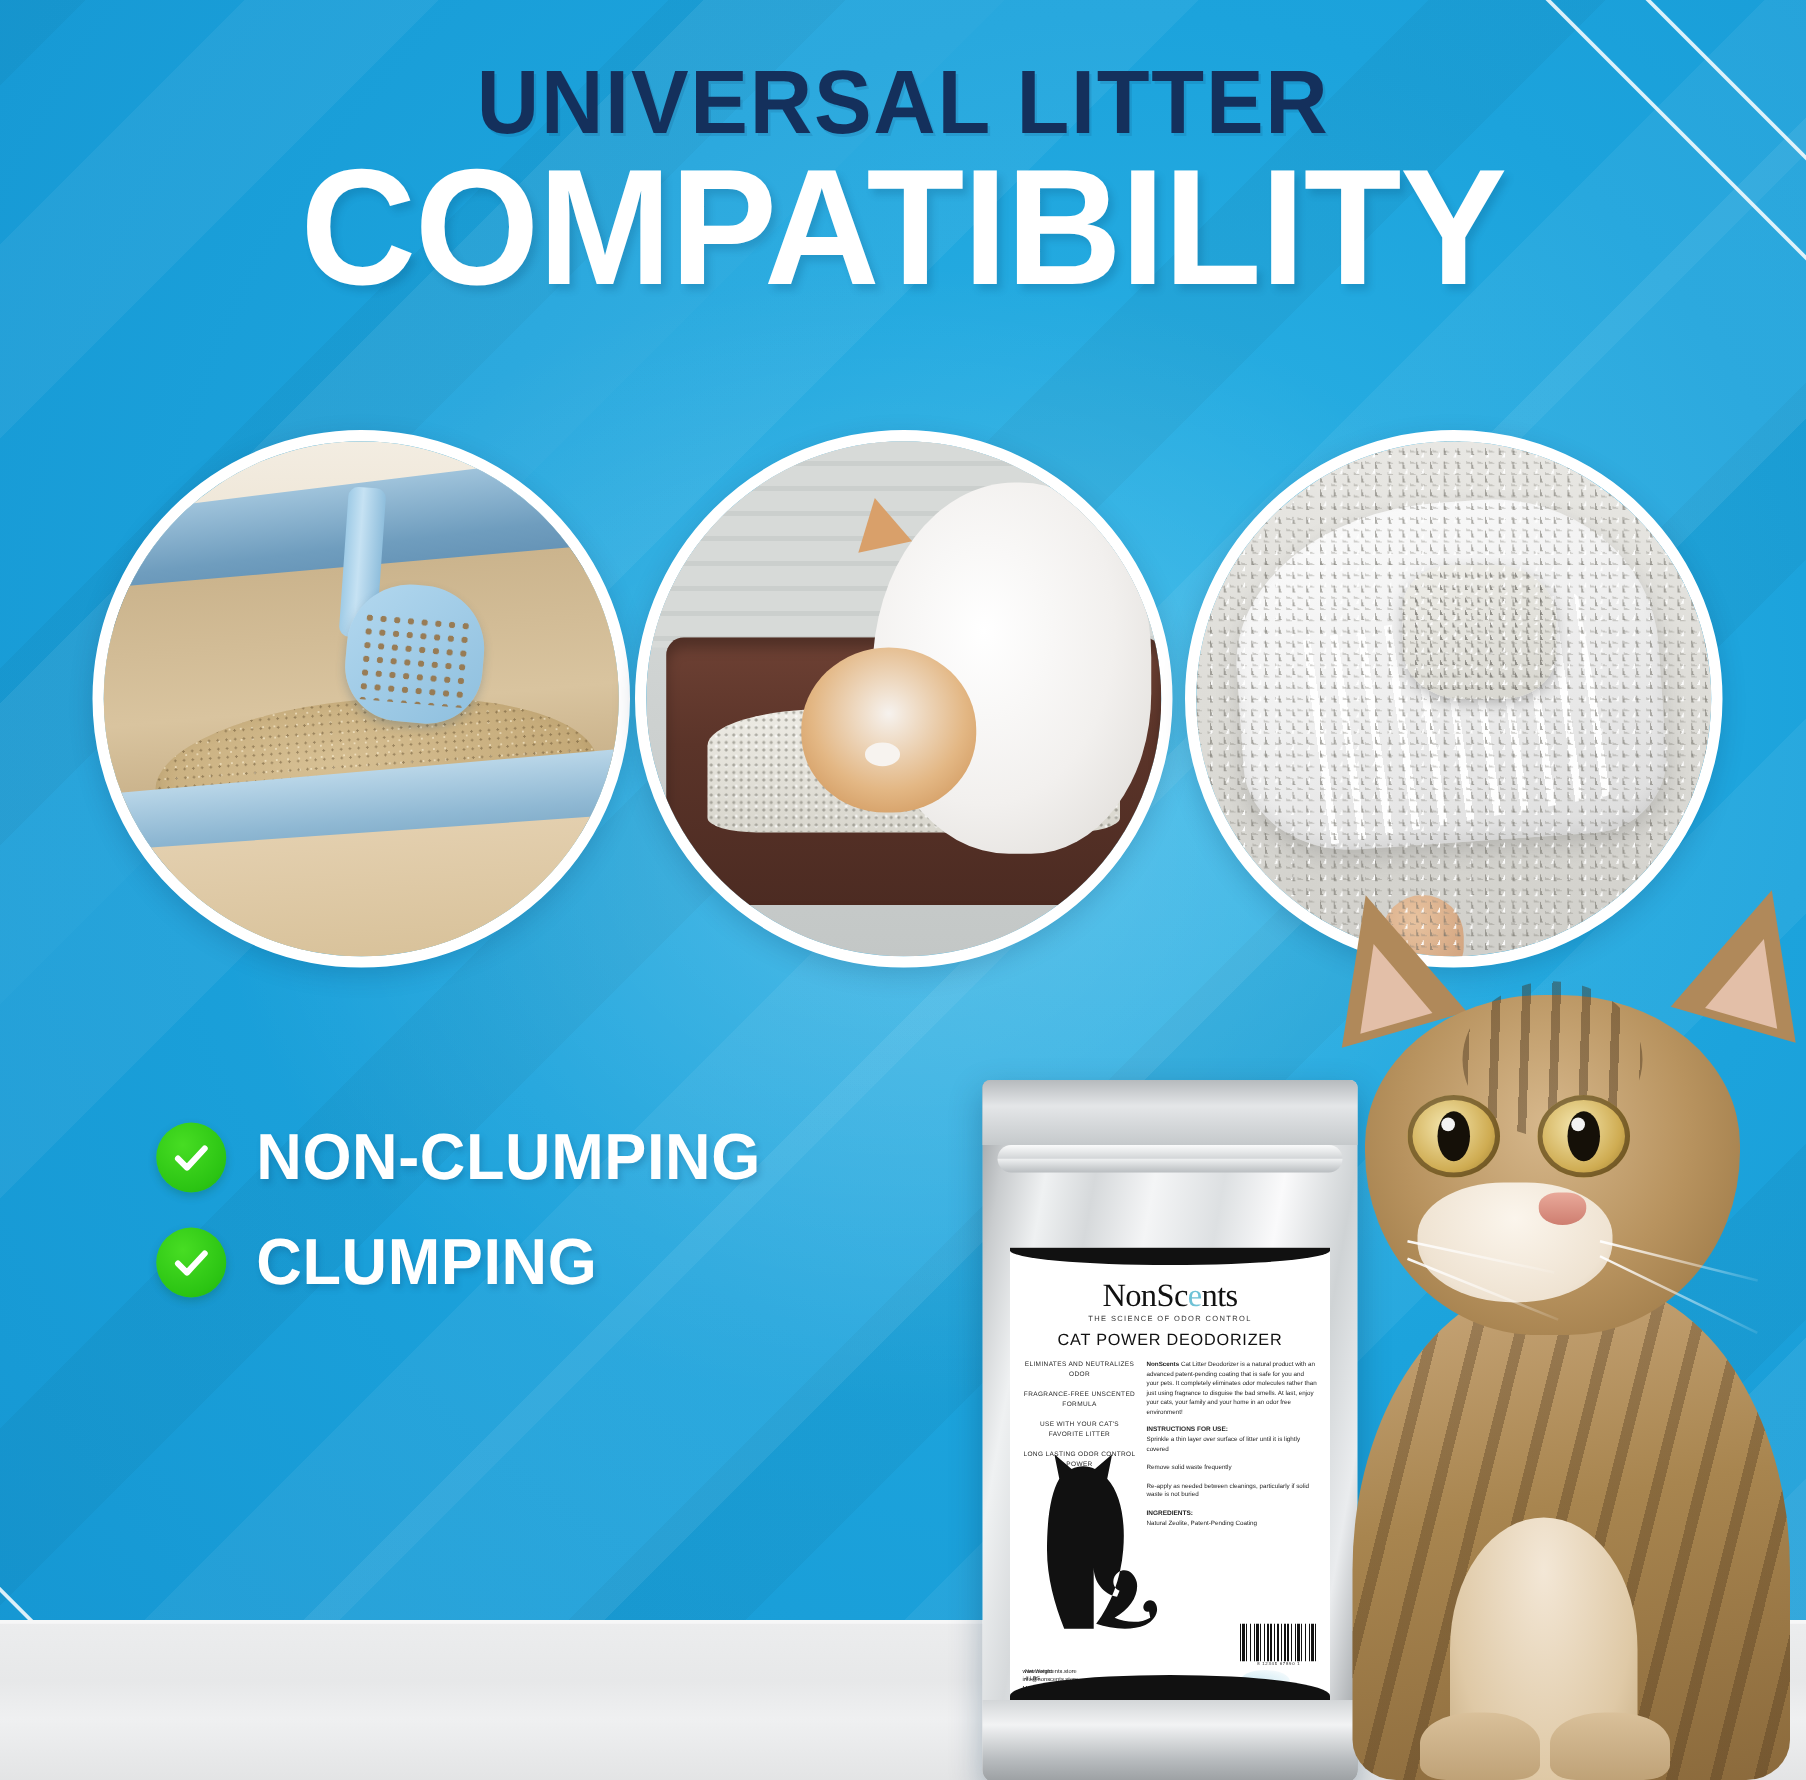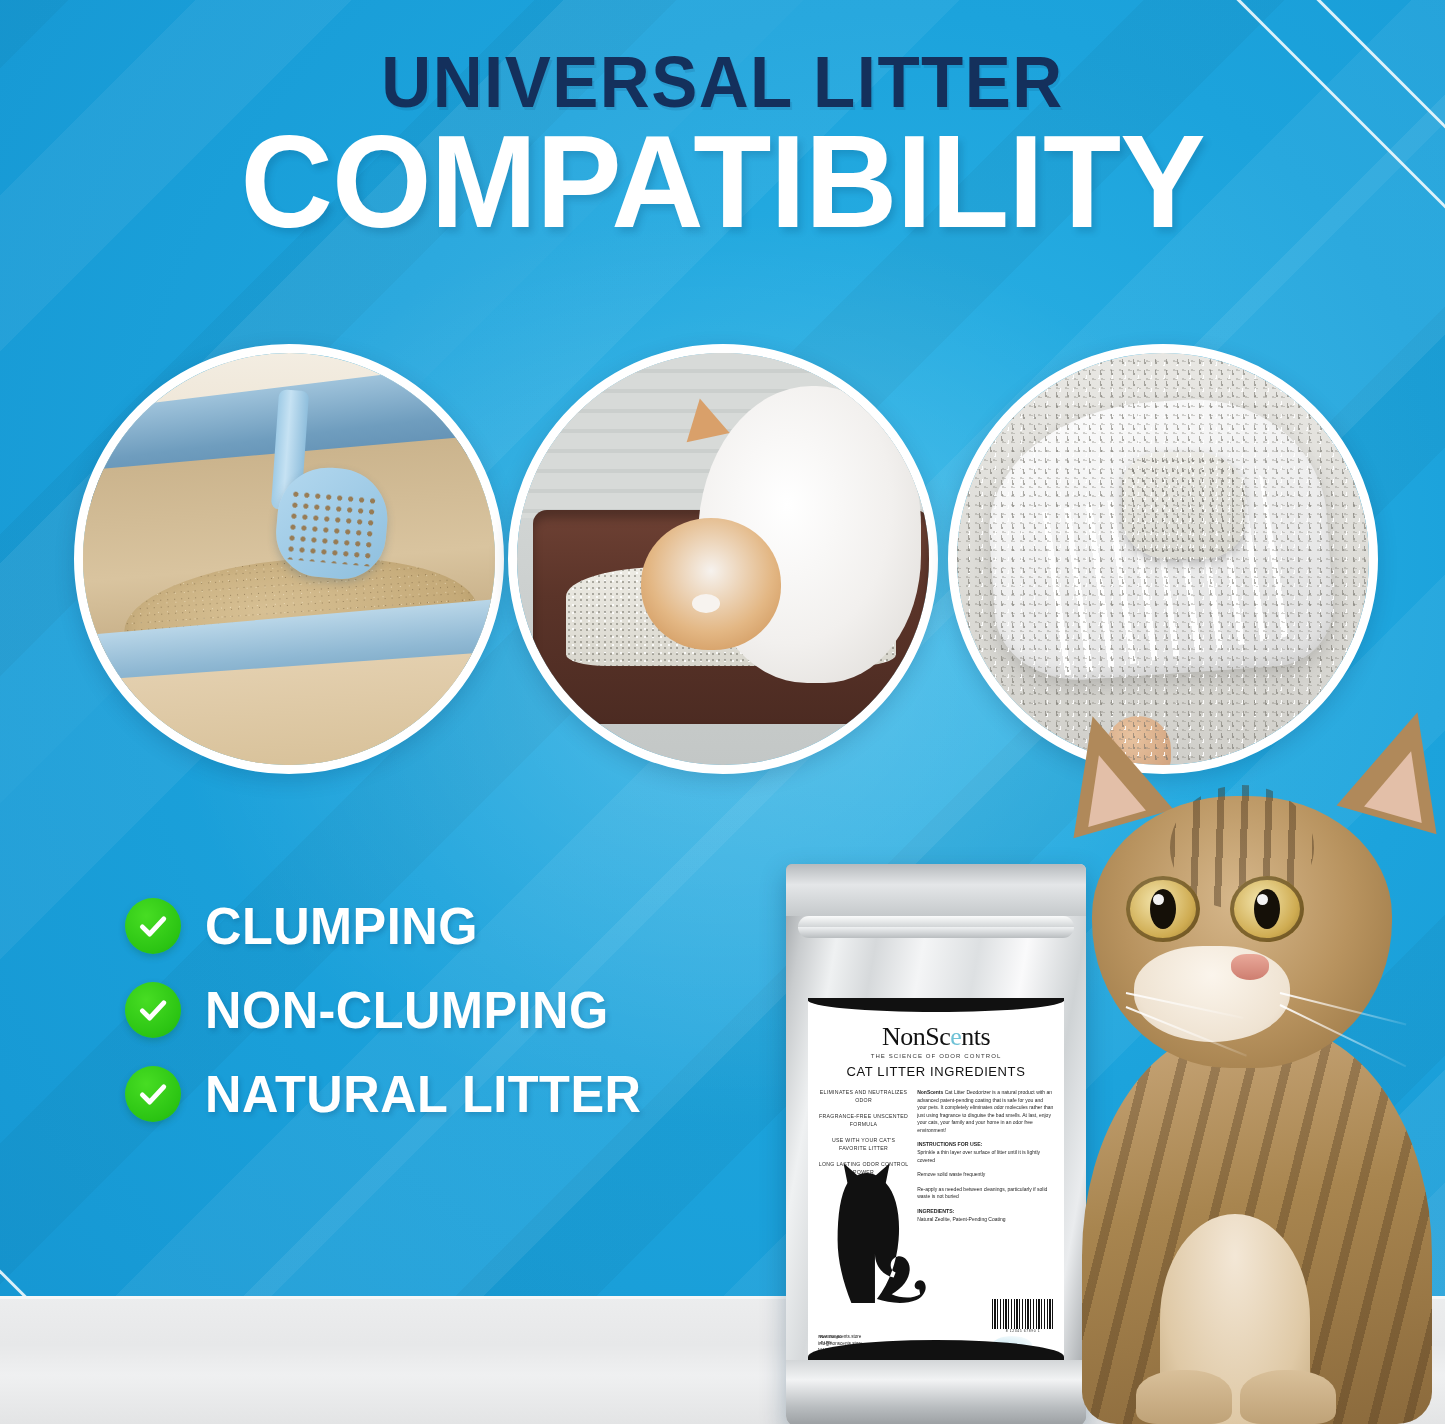--- a/index.html
+++ b/index.html
@@ -537,58 +537,50 @@
   </div>
 
   <div class="features">
 
     <div class="feature">
       <span class="check">
         <svg viewBox="0 0 24 24" aria-hidden="true">
           <path d="M4.5 12.6 L9.6 17.7 L19.6 6.9" fill="none" stroke="#ffffff" stroke-width="3.4" stroke-linecap="round" stroke-linejoin="round"></path>
         </svg>
       </span>
-      <span class="feature-label">CLUMPING</span>
+      <span class="feature-label">NON-CLUMPING</span>
     </div>
 
     <div class="feature">
       <span class="check">
         <svg viewBox="0 0 24 24" aria-hidden="true">
           <path d="M4.5 12.6 L9.6 17.7 L19.6 6.9" fill="none" stroke="#ffffff" stroke-width="3.4" stroke-linecap="round" stroke-linejoin="round"></path>
         </svg>
       </span>
-      <span class="feature-label">NON-CLUMPING</span>
+      <span class="feature-label">CLUMPING</span>
     </div>
 
 
-    <div class="feature">
-      <span class="check">
-        <svg viewBox="0 0 24 24" aria-hidden="true">
-          <path d="M4.5 12.6 L9.6 17.7 L19.6 6.9" fill="none" stroke="#ffffff" stroke-width="3.4" stroke-linecap="round" stroke-linejoin="round"></path>
-        </svg>
-      </span>
-      <span class="feature-label">NATURAL LITTER</span>
-    </div>
 
   </div>
 
   <div class="pouch">
     <div class="pouch-body"></div>
     <div class="pouch-topband"></div>
     <div class="pouch-zip"></div>
 
     <div class="pouch-label">
       <div class="label-topbar"></div>
 
       <div class="brand">
         <div class="brand-name">
           <span>NonSc</span><span class="wave">e</span><span>nts</span>
         </div>
         <div class="brand-tag">THE SCIENCE OF ODOR CONTROL</div>
-        <div class="brand-sub">CAT LITTER INGREDIENTS</div>
+        <div class="brand-sub">CAT POWER DEODORIZER</div>
       </div>
 
       <div class="label-cols">
         <div class="col-left">
           <div class="bullet">ELIMINATES AND NEUTRALIZES ODOR</div>
           <div class="bullet">FRAGRANCE-FREE UNSCENTED FORMULA</div>
           <div class="bullet">USE WITH YOUR CAT'S FAVORITE LITTER</div>
           <div class="bullet">LONG LASTING ODOR CONTROL POWER</div>
         </div>
 

